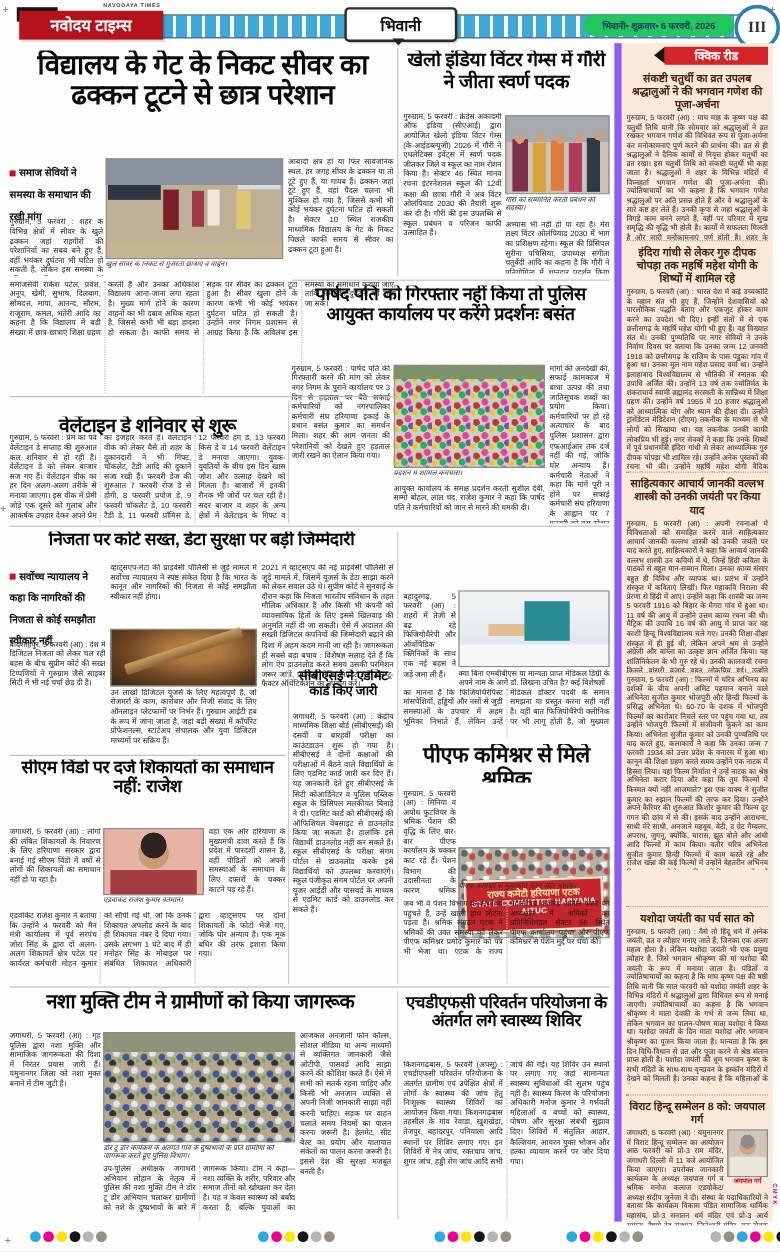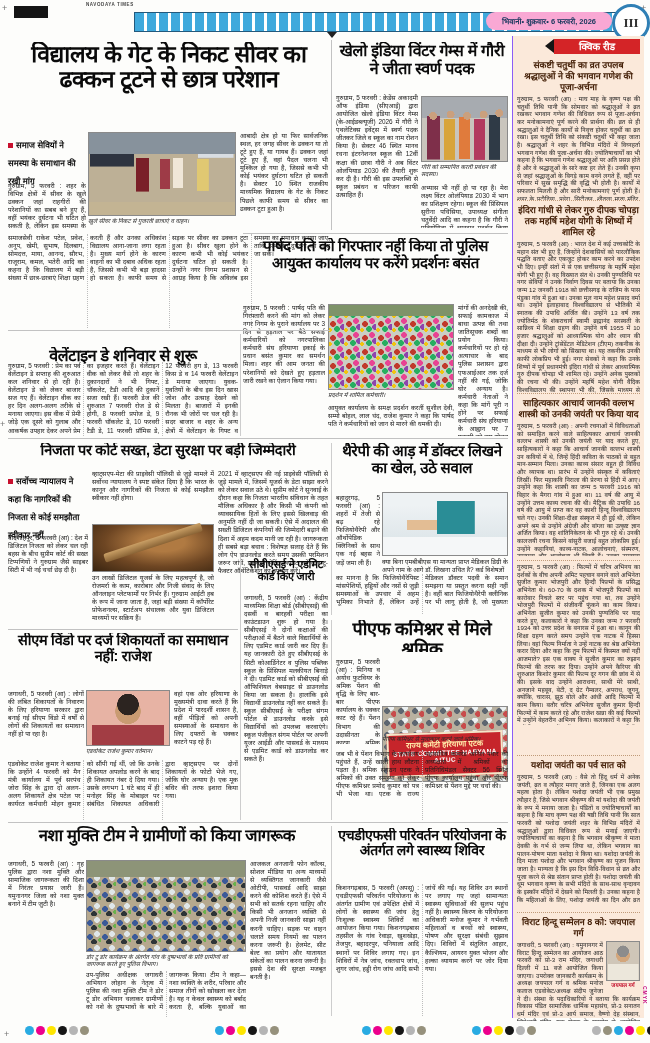--- a/index.html
+++ b/index.html
@@ -10,21 +10,21 @@
   .c2{column-count:2;column-gap:6px;column-rule:1px dotted #bdbdbd}
   .c3{column-count:3;column-gap:6px;column-rule:1px dotted #bdbdbd}
   .c4{column-count:4;column-gap:6px;column-rule:1px dotted #bdbdbd}
   .hl{font-weight:800;color:#0a0a0a;text-align:center;line-height:1.1;letter-spacing:-.3px;overflow:hidden}
   .cap{font-size:6px;font-style:italic;color:#2a2a2a;line-height:1.2;overflow:hidden}
   .sub{font-weight:700;font-size:8.4px;line-height:1.35;color:#101010;overflow:hidden}
   .redsq{display:inline-block;width:5px;height:5px;background:#c8102e;margin-right:3px}
   .photo{box-shadow:inset 0 0 0 1px #8a8a8a}
   .rule{background:#c2c2c2}
   .vrule{background:#cdcdcd}
-  .qrcol{background:#fbe9da;border-left:1px solid #8b5cf6;padding:2px 4px;box-sizing:border-box}
+  .qrcol{background:#fbe9da;border-left:6px solid #8b5cf6;padding:2px 4px;box-sizing:border-box}
   .qr-hl{font-weight:800;font-size:9px;line-height:1.22;color:#46220a;text-align:center;margin:2px 0 2px;overflow:hidden}
   .qr-bd{font-size:6.1px;line-height:1.26;text-align:justify;color:#262626;overflow:hidden}
   .qr-item{border-bottom:1px dotted #c09a78;overflow:hidden;padding-top:2px}
   .dotrow{display:flex;gap:2px}
   .dot{width:9px;height:9px;border-radius:50%}
   .d-c{background:#29abe2}.d-m{background:#ec008c}.d-y{background:#ffe600}
   .d-k{background:#161616}.d-g{background:#b5b5b5}.d-o{background:#96917c}
   .cross{font-size:9px;color:#777;line-height:1}
   
   .ph-street{background-color:#bdb096;background-image:
@@ -91,40 +91,42 @@
     linear-gradient(#ece7db,#ece7db);
     background-repeat:no-repeat;background-position:0 0,0 0,50% 100%;
     background-size:100% 100%,100% 100%,90% 42%}
   
   .masthead{background:#b5121b;color:#fff;font-weight:800;font-size:13.5px;
     display:flex;align-items:center;justify-content:center;box-shadow:2px 2px 0 #00000022}
   .band{background:repeating-linear-gradient(90deg,#3fa9dc 0 9px,#ffffff 9px 12px);border:1px solid #23597c}
   .citybox{background:#fff;border:2px solid #2b2b2b;border-radius:4px;display:flex;align-items:center;
     justify-content:center;font-weight:800;font-size:13px;color:#111;box-shadow:1px 1px 0 #00000033}
   .tri-down{width:0;height:0;border-left:5px solid rgba(0,0,0,0);border-right:5px solid rgba(0,0,0,0);border-top:6px solid #222}
-  .datebox{background:#f9a8d4;border-radius:9px;display:flex;align-items:center;justify-content:center;
+  .datebox{background:#22c55e;border-radius:9px;display:flex;align-items:center;justify-content:center;
     font-weight:700;font-size:7.5px;color:#16365c}
   .pagecircle{border:3px solid #2f7fb5;border-radius:50%;background:#fff;display:flex;align-items:center;
     justify-content:center;font-weight:700;font-size:13px;color:#333;font-family:"Liberation Serif",serif}
   .qrlabel{background:#d42427;color:#fff;font-weight:800;font-size:10px;display:flex;align-items:center;
     justify-content:center}
   .tri-left{width:0;height:0;border-top:7px solid rgba(0,0,0,0);border-bottom:7px solid rgba(0,0,0,0);border-right:9px solid #151515}
   .micro{font-size:4.5px;letter-spacing:.6px;color:#444;font-weight:700}
   .cmyk{writing-mode:vertical-rl;font-size:5px;font-weight:700;color:#c4007a;letter-spacing:1px}
 </style>
 </head>
 <body>
 
 <div id="page">
 
   <div class="abs cross" style="left:2px;top:4px">+</div>
   <div class="abs cross" style="left:641px;top:4px">+</div>
   <div class="abs micro" style="left:86px;top:2px">NAVODAYA TIMES</div>
   <div class="abs band" style="left:134px;top:12px;width:498px;height:18px"></div>
   <div class="abs" style="left:14px;top:6px;width:34px;height:12px;background:#151515"></div>
+  <div class="abs masthead" style="left:16px;top:9px;width:120px;height:24px">नवोदय टाइम्स</div>
+  <div class="abs citybox" style="left:287px;top:6px;width:90px;height:25px">भिवानी</div>
   <div class="abs tri-down" style="left:327px;top:32px"></div>
   <div class="abs datebox" style="left:486px;top:12px;width:126px;height:18px">भिवानी•  शुक्रवार•  6 फरवरी, 2026</div>
   <div class="abs pagecircle" style="left:612px;top:4px;width:32px;height:32px">III</div>
 
   <div class="abs hl" style="left:8px;top:42px;width:322px;height:88px;font-size:23px">विद्यालय के गेट के निकट सीवर का ढक्कन टूटने से छात्र परेशान</div>
   <div class="abs" style="left:8px;top:134px;width:78px;height:44px">
     <span class="redsq"></span><span class="sub">समाज सेवियों ने समस्या के समाधान की रखी मांग</span>
   </div>
   <div class="abs bt" style="left:8px;top:182px;width:78px;height:48px">गुरुग्राम, 5 फरवरी : शहर के विभिन्न क्षेत्रों में सीवर के खुले ढक्कन जहां राहगीरों की परेशानियों का सबब बने हुए हैं, वहीं भयंकर दुर्घटना भी घटित हो सकती है, लेकिन इस समस्या के प्रति नगर निगम प्रशासन कोई कदम नहीं उठा रहा है।</div>
   <div class="abs photo ph-street" style="left:88px;top:132px;width:148px;height:84px"></div>
@@ -158,21 +160,20 @@
   <div class="abs" style="left:8px;top:470px;width:80px;height:62px">
     <span class="redsq"></span><span class="sub">सर्वोच्च न्यायालय ने कहा कि नागरिकों की निजता से कोई समझौता स्वीकार नहीं</span>
   </div>
   <div class="abs bt" style="left:8px;top:534px;width:80px;height:94px">बादशाहपुर, 5 फरवरी (आ) : देश में डिजिटल निजता को लेकर चल रही बहस के बीच सुप्रीम कोर्ट की सख्त टिप्पणियों ने गुरुग्राम जैसे साइबर सिटी में भी नई चर्चा छेड़ दी है।</div>
   <div class="abs bt" style="left:92px;top:470px;width:122px;height:52px">व्हाट्सएप-मेटा की प्राइवेसी पॉलिसी से जुड़े मामले में सर्वोच्च न्यायालय ने स्पष्ट संकेत दिया है कि भारत के कानून और नागरिकों की निजता से कोई समझौता स्वीकार नहीं होगा।</div>
   <div class="abs photo ph-gavel" style="left:92px;top:524px;width:122px;height:48px"></div>
   <div class="abs bt" style="left:92px;top:574px;width:122px;height:54px">उन लाखों डिजिटल यूजर्स के लिए महत्वपूर्ण है, जो रोजमर्रा के काम, कारोबार और निजी संवाद के लिए ऑनलाइन प्लेटफार्मों पर निर्भर हैं। गुरुग्राम आईटी हब के रूप में जाना जाता है, जहां बड़ी संख्या में कॉर्पोरेट प्रोफेशनल्स, स्टार्टअप संचालक और युवा डिजिटल माध्यमों पर सक्रिय हैं।</div>
   <div class="abs bt" style="left:218px;top:470px;width:110px;height:158px">2021 में व्हाट्सएप की नई प्राइवेसी पॉलिसी से जुड़े मामले में, जिसमें यूजर्स के डेटा साझा करने को लेकर सवाल उठे थे। सुप्रीम कोर्ट ने सुनवाई के दौरान कहा कि निजता भारतीय संविधान के तहत मौलिक अधिकार है और किसी भी कंपनी को व्यावसायिक हितों के लिए इससे खिलवाड़ की अनुमति नहीं दी जा सकती। ऐसे में अदालत की सख्ती डिजिटल कंपनियों की जिम्मेदारी बढ़ाने की दिशा में अहम कदम मानी जा रही है। जागरूकता ही सबसे बड़ा बचाव : विशेषज्ञ सलाह देते हैं कि लोग ऐप डाउनलोड करते समय उसकी परमिशन जरूर जांचें, प्राइवेसी सेटिंग अपडेट रखें और टू-फैक्टर ऑथेंटिकेशन का उपयोग करें।</div>
 
   <div class="abs rule vrule" style="left:331px;top:443px;width:1px;height:172px"></div>
-  <div class="abs hl" style="left:336px;top:443px;width:172px;height:46px;font-size:15px">थैरेपी की आड़ में डॉक्टर लिखने का खेल, उठे सवाल</div>
   <div class="abs bt" style="left:336px;top:494px;width:44px;height:74px">बहादुरगढ़, 5 फरवरी (आ) : शहरों में तेजी से बढ़ रहे फिजियोथैरेपी और ऑर्थोपेडिक क्लिनिकों के साथ एक नई बहस ने जड़ें जमा ली हैं।</div>
   <div class="abs photo ph-physio" style="left:382px;top:492px;width:126px;height:64px"></div>
   <div class="abs bt" style="left:382px;top:558px;width:126px;height:14px">क्या बिना एमबीबीएस या मान्यता प्राप्त मेडिकल डिग्री के अपने नाम के आगे डॉ. लिखना उचित है? कई विशेषज्ञों</div>
   <div class="abs bt c2" style="left:336px;top:574px;width:172px;height:40px">का मानना है कि फिजियोथैरेपिस्ट मांसपेशियों, हड्डियों और नसों से जुड़ी समस्याओं के उपचार में अहम भूमिका निभाते हैं, लेकिन उन्हें मेडिकल डॉक्टर पदवी के समान समझना या प्रस्तुत करना सही नहीं है। वहीं बात फिजियोथैरेपी क्लीनिक पर भी लागू होती है, जो मुख्यतः मसल्स स्केलेटल सिस्टम पर केंद्रित रहती है।</div>
 
   <div class="abs rule" style="left:8px;top:629px;width:230px;height:1px"></div>
   <div class="abs hl" style="left:8px;top:633px;width:230px;height:52px;font-size:14.5px">सीएम विंडो पर दर्ज शिकायतों का समाधान नहीं: राजेश</div>
   <div class="abs bt" style="left:8px;top:690px;width:76px;height:128px">जगाधरी, 5 फरवरी (आ) : लोगों की लंबित शिकायतों के निवारण के लिए हरियाणा सरकार द्वारा बनाई गई सीएम विंडो में वर्षों से लोगों की शिकायतों का समाधान नहीं हो पा रहा है।</div>
   <div class="abs photo ph-rajesh" style="left:86px;top:690px;width:84px;height:56px"></div>
   <div class="abs cap" style="left:86px;top:748px;width:84px;height:10px">एडवोकेट राजेश कुमार वर्तमान।</div>

